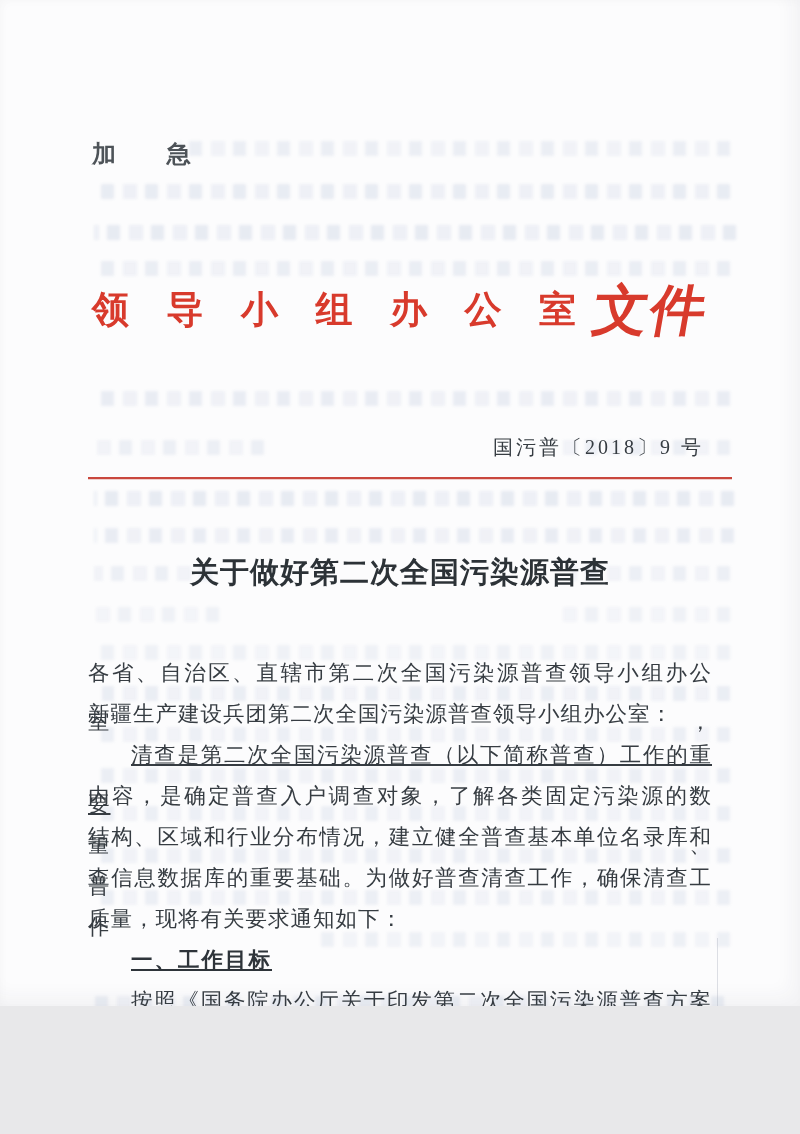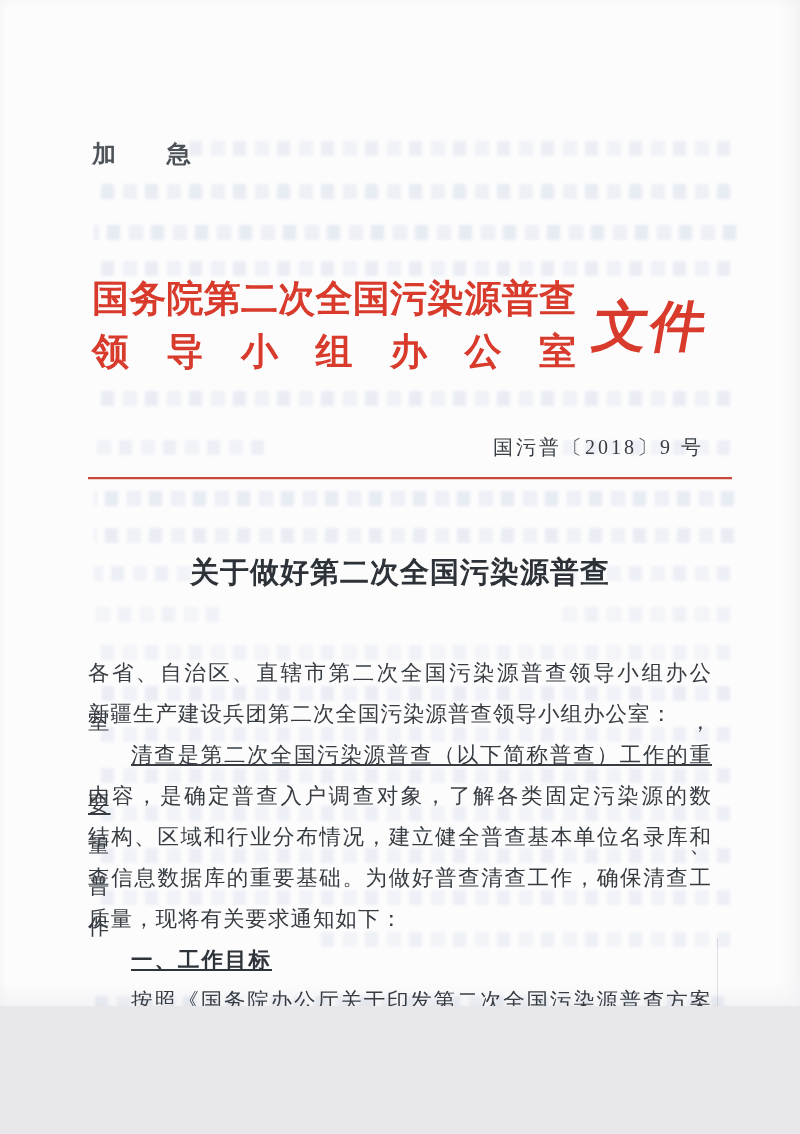--- a/index.html
+++ b/index.html
@@ -124,21 +124,20 @@
       <div class="ghost" style="left: 320px; top: 932px; width: 410px; opacity: 0.65;"></div>
       <div class="ghost" style="left: 94px; top: 996px; width: 630px; opacity: 0.8;"></div>
     </div>
   <div class="ghost-rule"></div>
   <div class="ghost-fold"></div>
 
   <div class="urgency">加 急</div>
 
   <div class="letterhead">
     <div class="org">
-      <div class="org-line">国务院第二次全国污染源普查</div>
       <div class="org-line">领导小组办公室</div>
     </div>
     <div class="doc-type">文件</div>
   </div>
 
   <div class="doc-number">国污普〔2018〕9 号</div>
 
   <div class="red-rule"></div>
 
   <div class="title">

